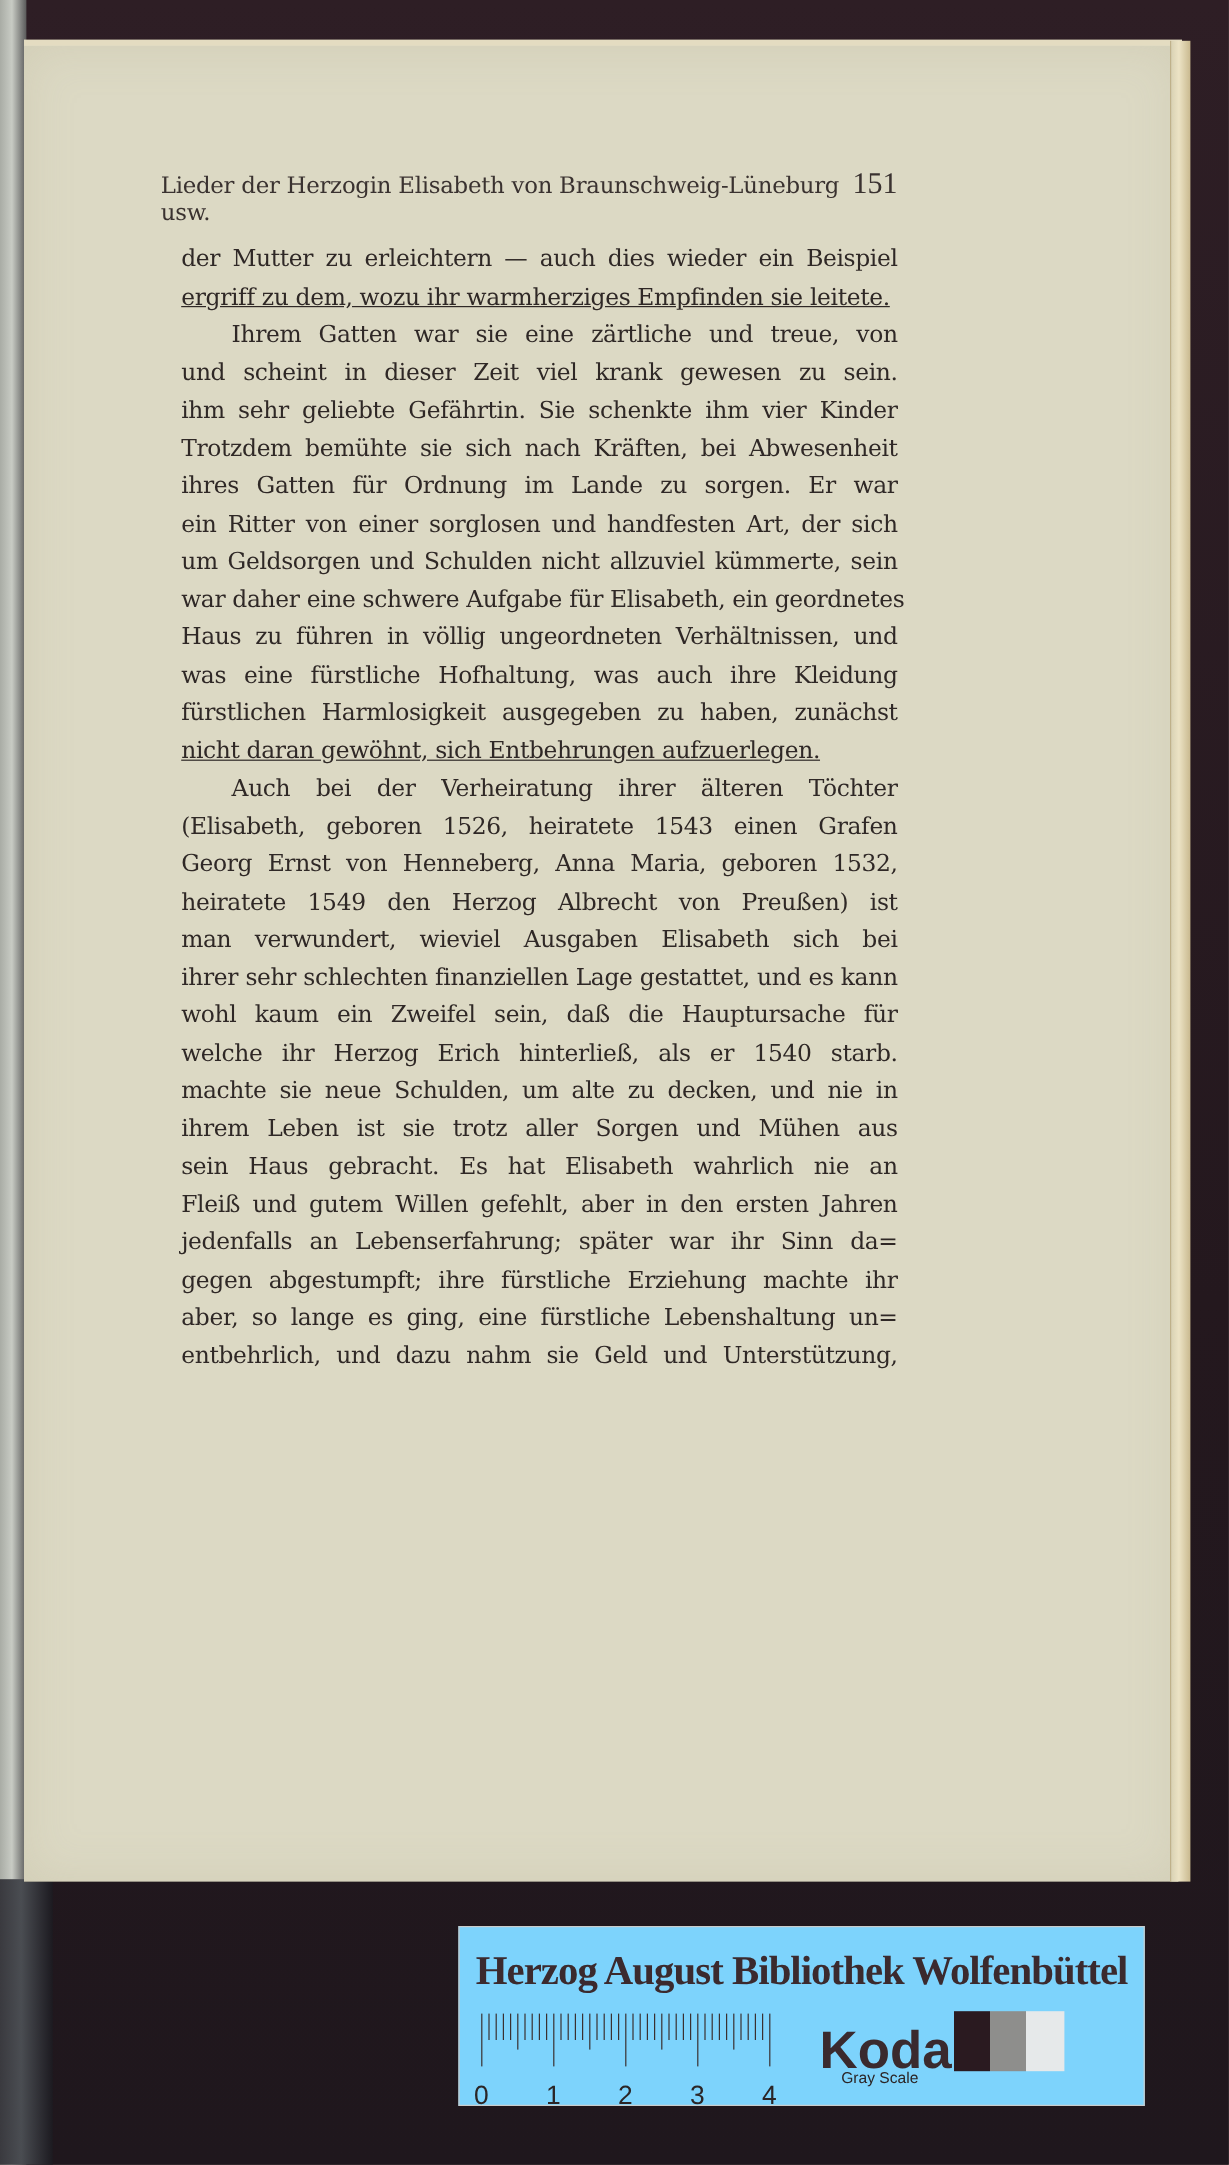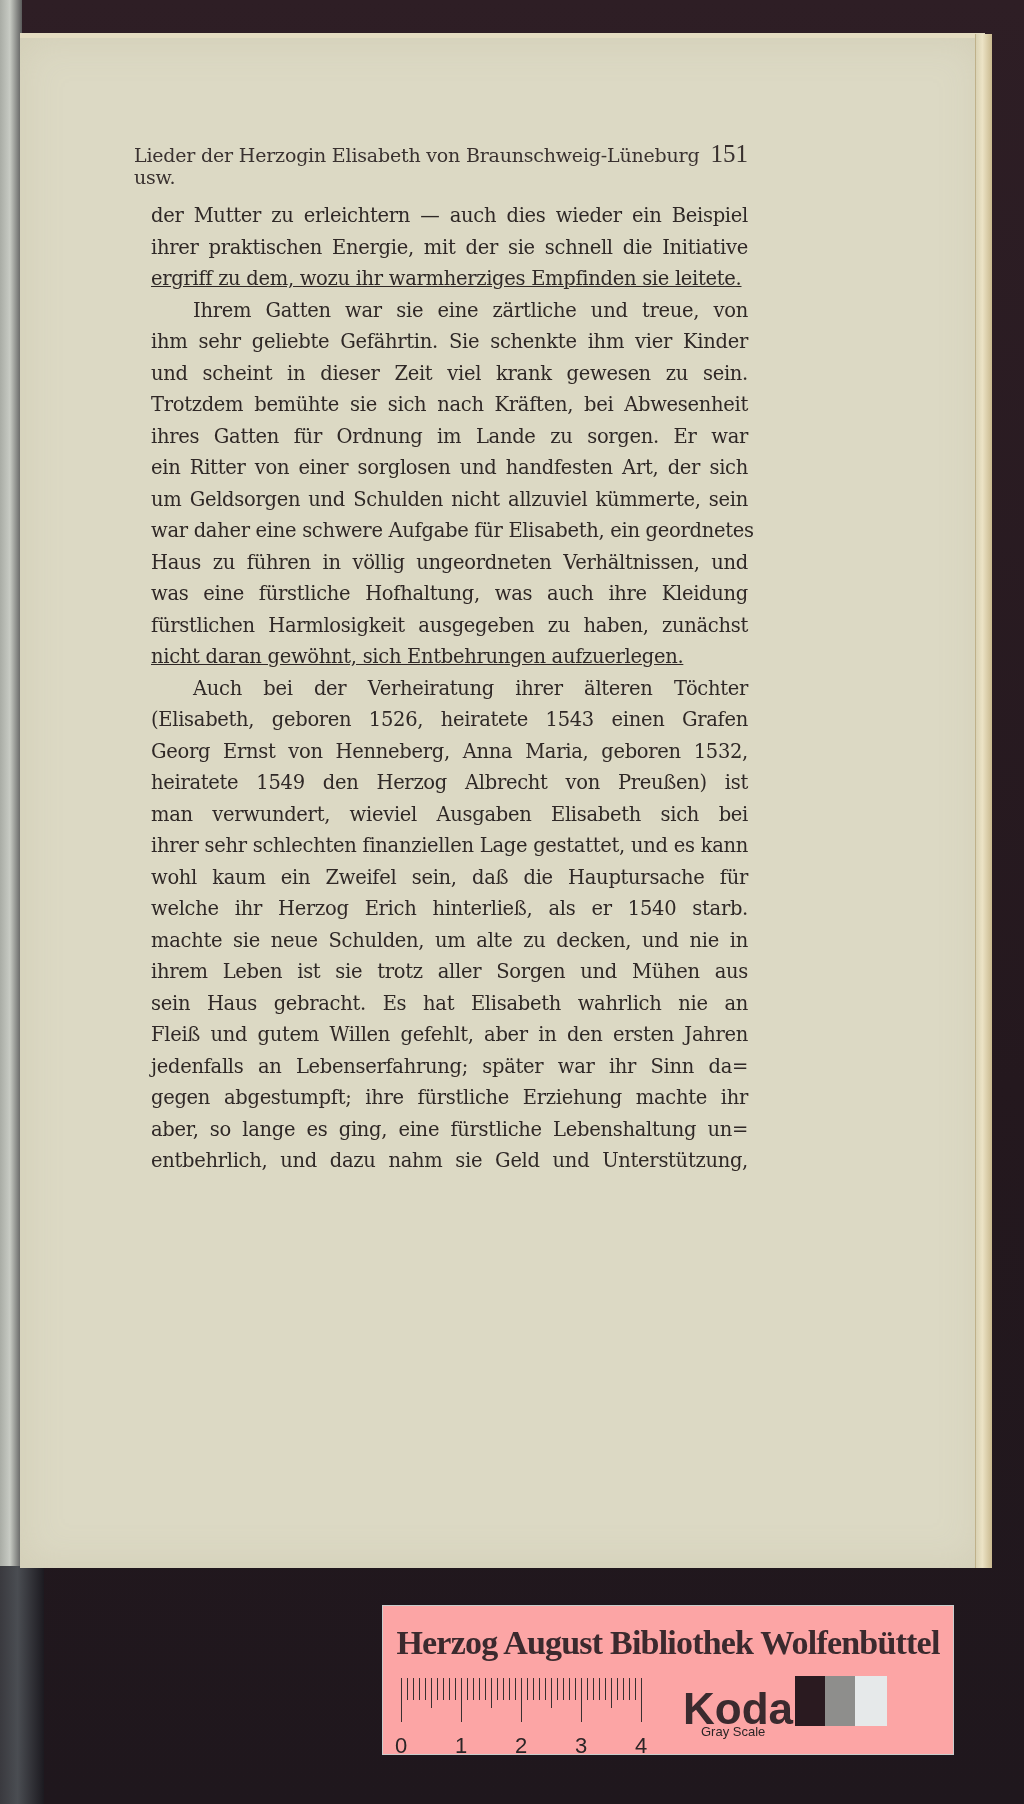--- a/index.html
+++ b/index.html
@@ -54,21 +54,21 @@
   .line {
     height:31.5px; line-height:31.5px; white-space:nowrap;
     text-align:justify; text-align-last:justify;
     letter-spacing:-0.3px;
     margin-left:33px;
   }
   .line.last { text-align-last:left;text-decoration:underline; }
   .line.indent { padding-left:42px; }
   .target {
     position:absolute; left:382px; top:1605px; width:572px; height:150px;
-    background:#fca5a5; border:1px solid #c9cccc; box-sizing:border-box;
+    background:#7dd3fc; border:1px solid #c9cccc; box-sizing:border-box;
   }
   .target-title {
     position:absolute; left:0; top:18px; width:100%; text-align:center;
     font-family:"Liberation Serif", serif; font-weight:bold; font-size:34px;
     color:#3b2a2e; letter-spacing:-0.8px;
   }
   .ruler {
     position:absolute; left:18px; top:72px; width:254px; height:48px;
   }
   .tick { position:absolute; top:0; width:1px; background:#3a3030; }
@@ -96,25 +96,24 @@
 <div class="page"></div>
 <div class="page-right-edge"></div>
 
 <div class="running-head">
   <span class="running-title">Lieder der Herzogin Elisabeth von Braunschweig-Lüneburg usw.</span>
   <span class="page-number">151</span>
 </div>
 
 <div class="body-text" id="body-text">
     <div class="line">der Mutter zu erleichtern — auch dies wieder ein Beispiel</div>
-    <div class="line">ihrer praktischen Energie, mit der sie schnell die Initiative</div>
     <div class="line last">ergriff zu dem, wozu ihr warmherziges Empfinden sie leitete.</div>
     <div class="line indent">Ihrem Gatten war sie eine zärtliche und treue, von</div>
+    <div class="line">und scheint in dieser Zeit viel krank gewesen zu sein.</div>
     <div class="line">ihm sehr geliebte Gefährtin. Sie schenkte ihm vier Kinder</div>
-    <div class="line">und scheint in dieser Zeit viel krank gewesen zu sein.</div>
     <div class="line">Trotzdem bemühte sie sich nach Kräften, bei Abwesenheit</div>
     <div class="line">ihres Gatten für Ordnung im Lande zu sorgen. Er war</div>
     <div class="line">ein Ritter von einer sorglosen und handfesten Art, der sich</div>
     <div class="line">um Geldsorgen und Schulden nicht allzuviel kümmerte, sein</div>
     <div class="line">war daher eine schwere Aufgabe für Elisabeth, ein geordnetes</div>
     <div class="line">Haus zu führen in völlig ungeordneten Verhältnissen, und</div>
     <div class="line">was eine fürstliche Hofhaltung, was auch ihre Kleidung</div>
     <div class="line">fürstlichen Harmlosigkeit ausgegeben zu haben, zunächst</div>
     <div class="line last">nicht daran gewöhnt, sich Entbehrungen aufzuerlegen.</div>
     <div class="line indent">Auch bei der Verheiratung ihrer älteren Töchter</div>

